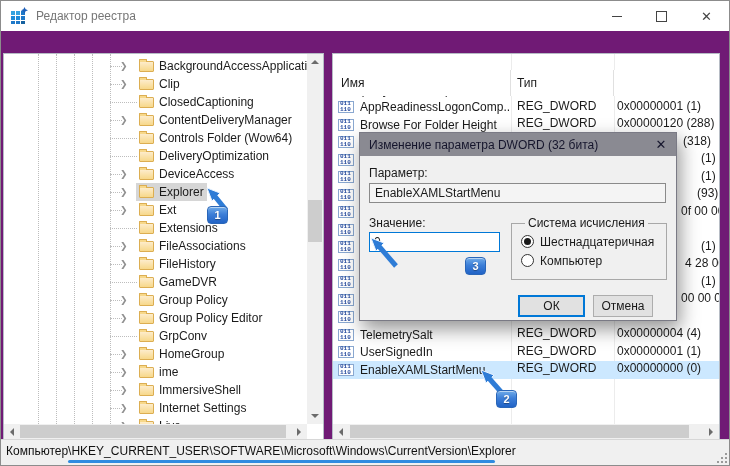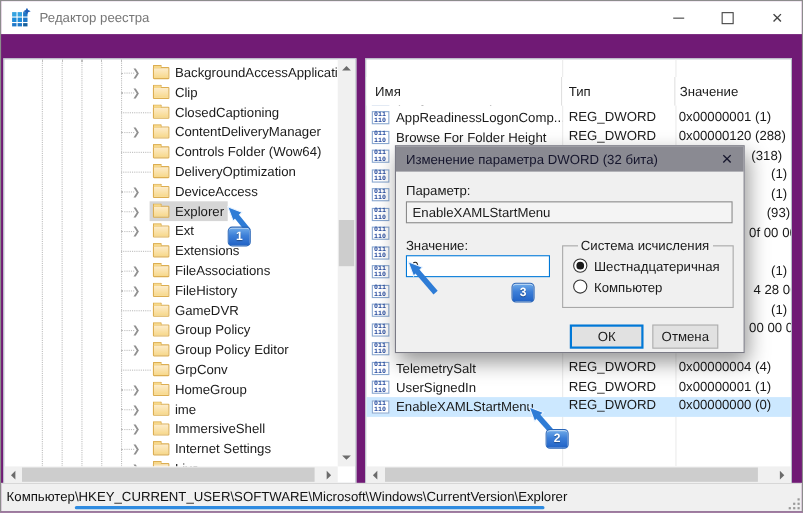--- a/index.html
+++ b/index.html
@@ -346,21 +346,20 @@
         </div>
     </div>
   </div>
 
   <div class="right-panel">
     <div class="gridline" style="left:178px"></div>
     <div class="gridline" style="left:281px"></div>
     <div class="list-header">
       <span class="hcell name">Имя</span>
       <span class="hcell type">Тип</span>
-      <span class="hcell val">Значение</span>
     </div>
     <div class="vrows">
 
         <div class="vrow">
           <span class="cell name">
             <span class="vicon" data-icon="reg-sz-icon"></span>
             <span>(По умолчанию)</span>
           </span>
           <span class="cell type">REG_SZ</span>
           <span class="cell val"><span style="display:inline-block;">(значение не присво</span></span>

